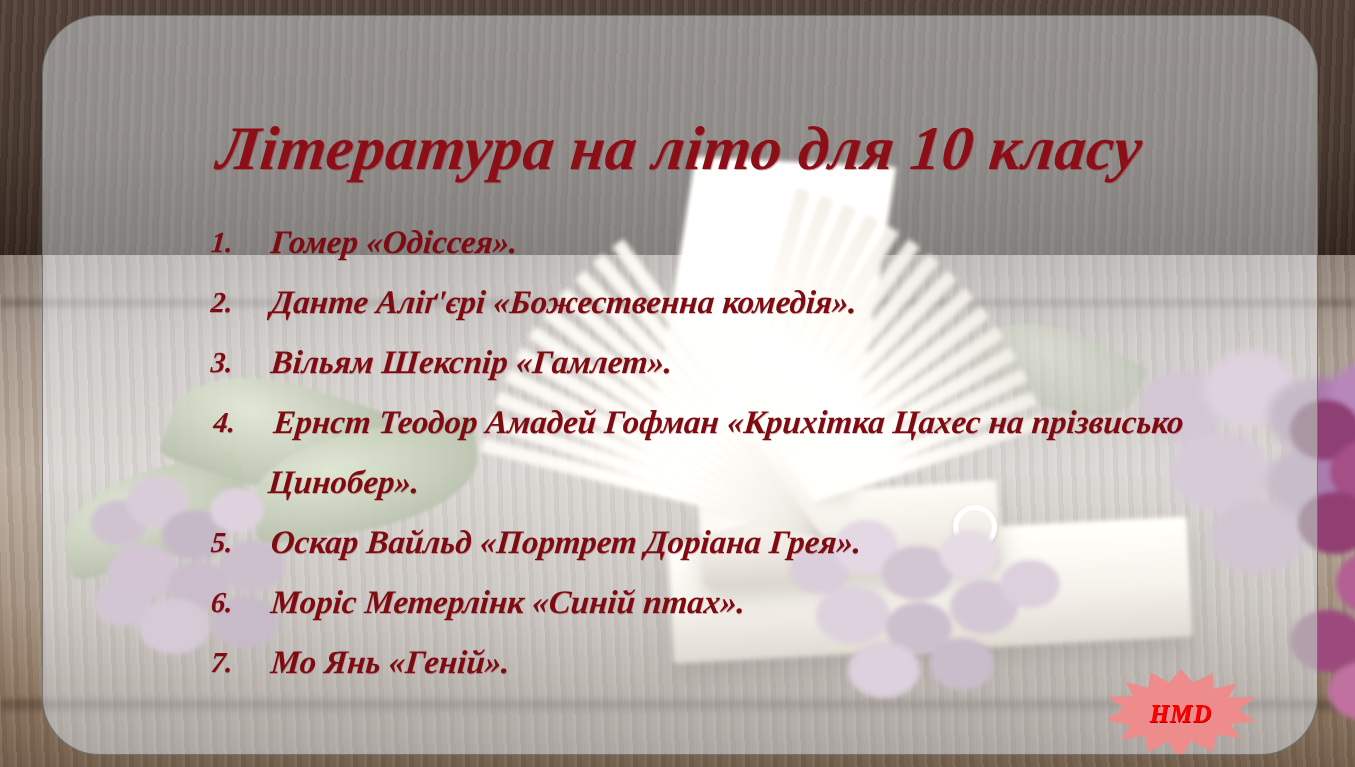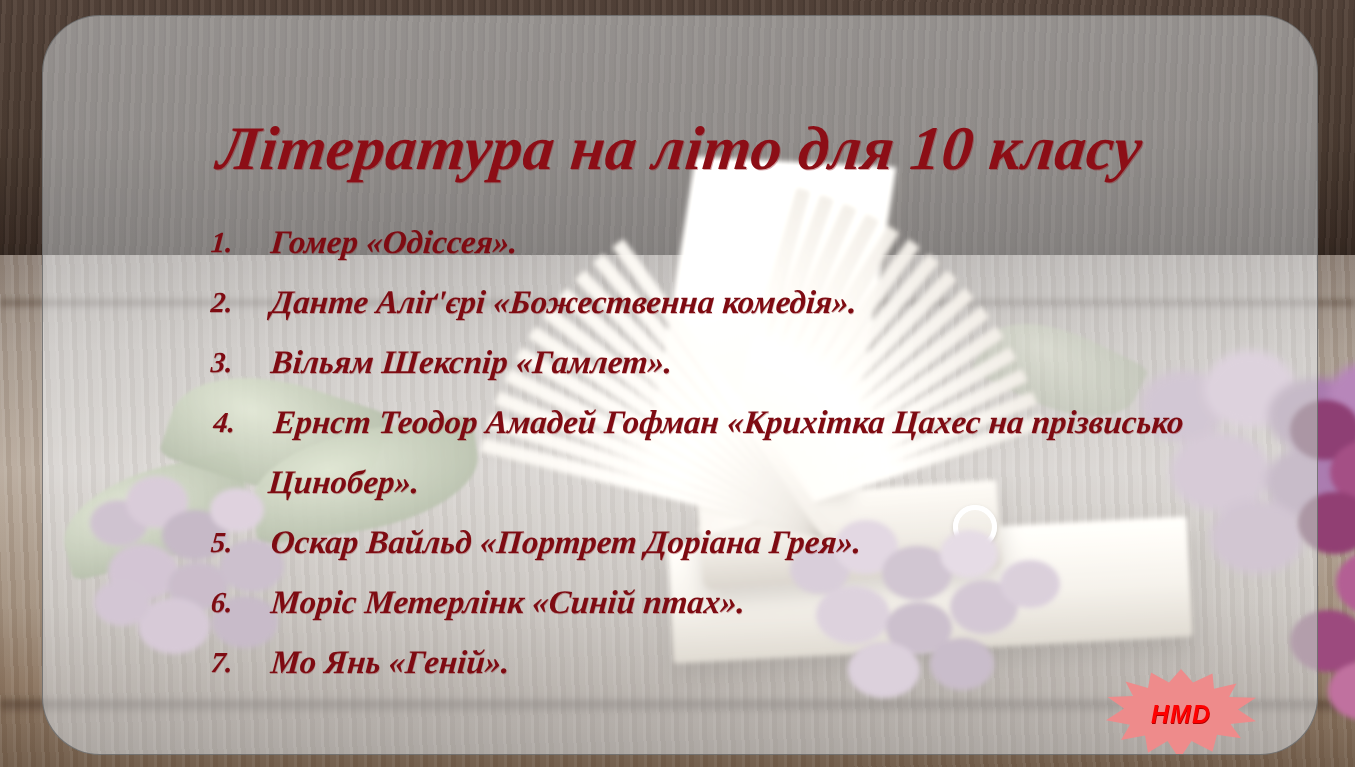--- a/index.html
+++ b/index.html
@@ -232,21 +232,21 @@
       13% 14%, 28% 21%, 30% 4%, 42% 15%);
     filter: drop-shadow(0 0 1px #6a6a6a) drop-shadow(0 0 1px #6a6a6a);
   }
   .hmd-text {
     position: absolute;
     inset: 0;
     display: flex;
     align-items: center;
     justify-content: center;
     color: #FF0000;
-    font-family: Liberation Sans, sans-serif;
+    font-family: Liberation Serif, serif;
     font-style: italic;
     font-weight: bold;
     font-size: 25px;
     letter-spacing: 1px;
     text-shadow: 0.5px 0.5px 0 #b00000;
   }
 </style>
 </head>
 <body>
 

